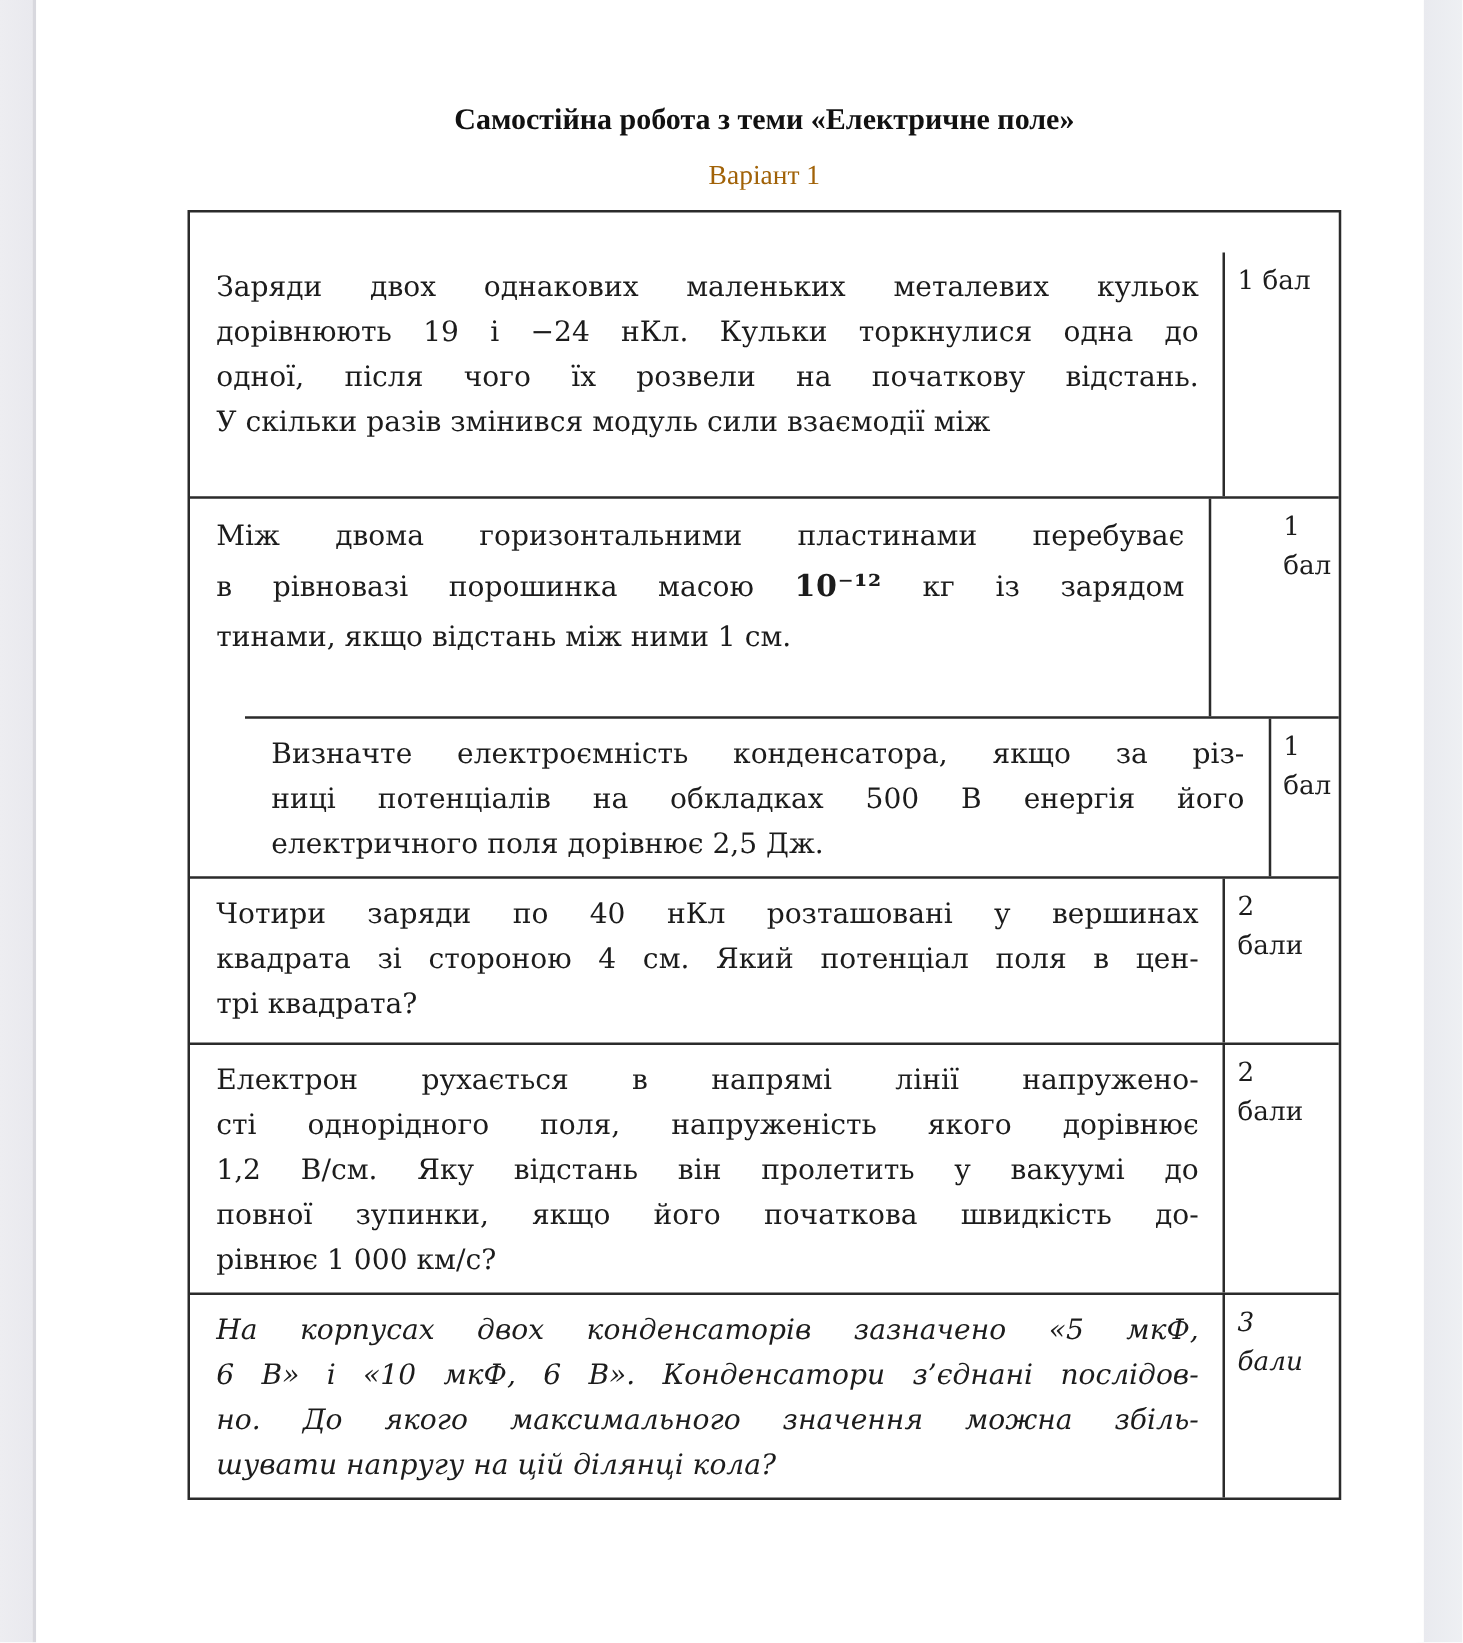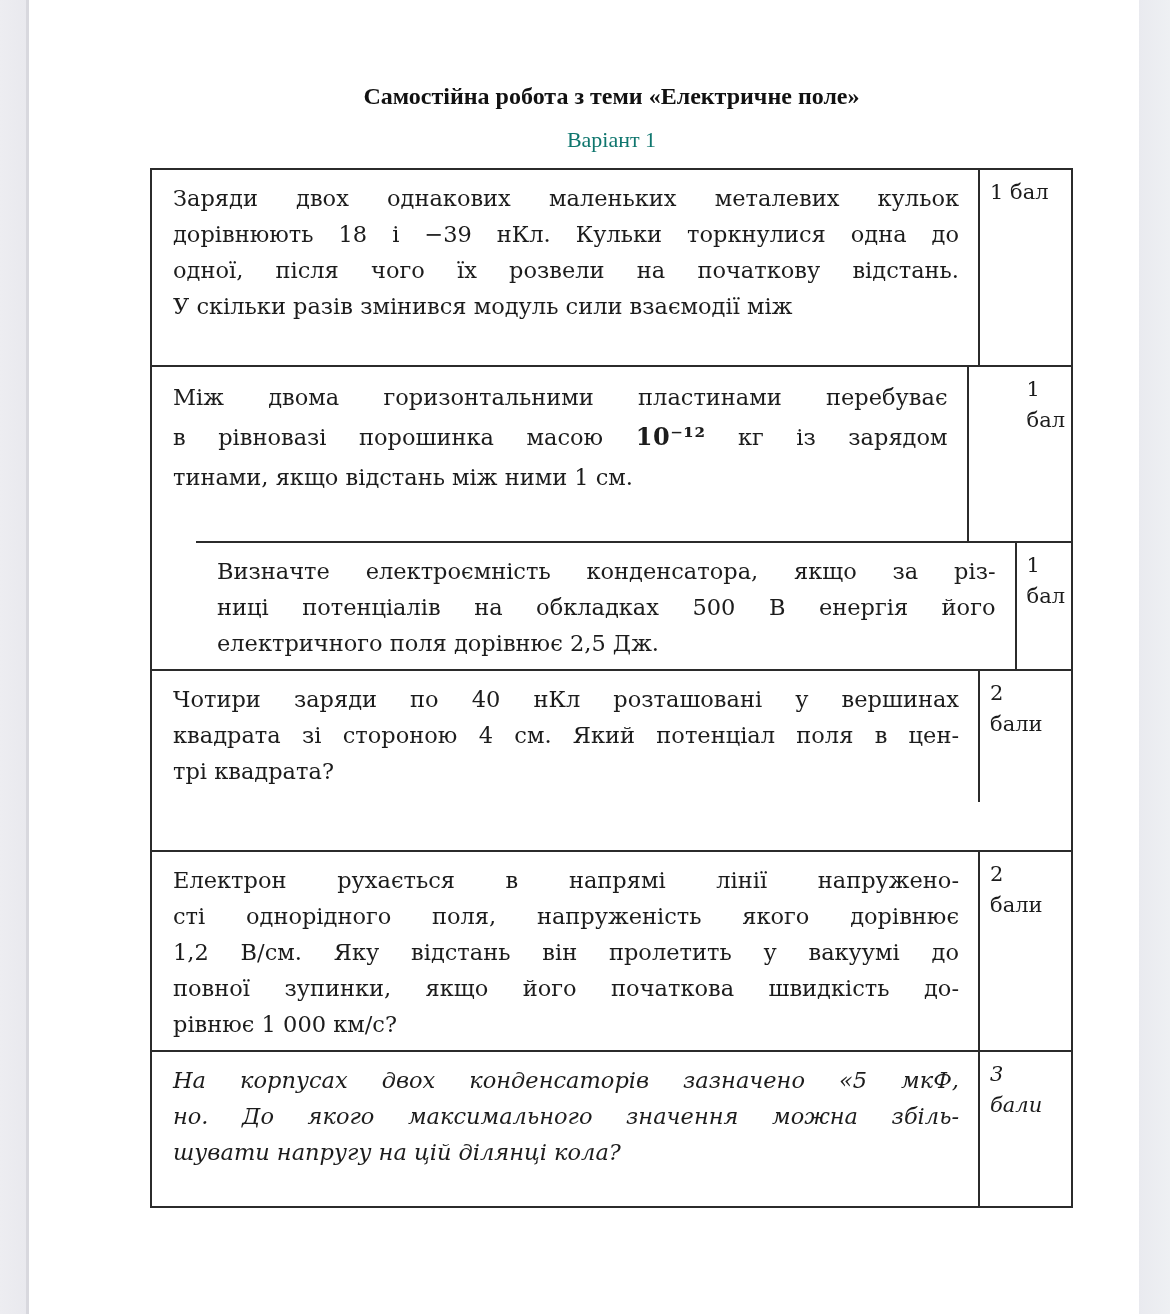--- a/index.html
+++ b/index.html
@@ -46,21 +46,21 @@
   }
   .doc-variant {
     position: absolute;
     left: 121px; width: 923px;
     top: 127px;
     text-align: center;
     font-family: "Liberation Serif", serif;
     font-weight: normal;
     font-size: 22px;
     line-height: 26px;
-    color: #0f766e;
+    color: #a16207;
   }
   .doc-table {
     position: absolute;
     left: 121px; top: 168px;  
     width: 923px;
     border: 2px solid #2b2b2b;
     box-sizing: border-box;
     background: #fff;
   }
   .prow { display: flex; align-items: stretch; }
@@ -75,25 +75,25 @@
   }
   .cell-points {
     flex: 1;
     box-sizing: border-box;
     padding: 7px 6px 0 10px;
     font-size: 21px;
     line-height: 31px;
     white-space: pre-line;
   }
   
-  .prow:nth-child(1) { min-height: 195px; }
+  .prow:nth-child(1) { min-height: 195px; margin-top: 32px; }
   .prow:nth-child(2) { min-height: 174px; gap: 48px; }
   .prow:nth-child(3) { min-height: 122px; margin-left: 44px; }
   .prow:nth-child(4) { min-height: 131px; }
-  .prow:nth-child(5) { min-height: 196px; margin-top: 48px; }
+  .prow:nth-child(5) { min-height: 196px; }
   .prow:nth-child(6) { min-height: 154px; font-style: italic; }
   
   .prow:nth-child(2) .pline { line-height: 40px; }
 
   .pline {
     text-align: justify;
     text-align-last: justify;
   }
   .pline:last-child { text-align-last: left; }
   .formula {
@@ -112,21 +112,21 @@
   <div class="page">
     <div class="doc-title">Самостійна робота з теми «Електричне поле»</div>
 
     <div class="doc-variant">Варіант 1</div>
 
     <div class="doc-table">
 
     <div class="prow">
           <div class="cell-text">
             <div class="pline">Заряди двох однакових маленьких металевих кульок</div>
-            <div class="pline">дорівнюють 18 і −39 нКл. Кульки торкнулися одна до</div>
+            <div class="pline">дорівнюють 19 і −24 нКл. Кульки торкнулися одна до</div>
             <div class="pline">одної, після чого їх розвели на початкову відстань.</div>
             <div class="pline">У скільки разів змінився модуль сили взаємодії між</div>
           </div>
           <div class="cell-points">1 бал</div>
         </div>
         <div class="prow">
           <div class="cell-text">
             <div class="pline">Між двома горизонтальними пластинами перебуває</div>
             <div class="pline">в рівновазі порошинка масою <b class="formula">10⁻¹²</b> кг із зарядом</div>
             <div class="pline">тинами, якщо відстань між ними 1 см.</div>
@@ -157,20 +157,21 @@
             <div class="pline">1,2 В/см. Яку відстань він пролетить у вакуумі до</div>
             <div class="pline">повної зупинки, якщо його початкова швидкість до-</div>
             <div class="pline">рівнює 1 000 км/с?</div>
           </div>
           <div class="cell-points">2
 бали</div>
         </div>
         <div class="prow">
           <div class="cell-text">
             <div class="pline">На корпусах двох конденсаторів зазначено «5 мкФ,</div>
+            <div class="pline">6 В» і «10 мкФ, 6 В». Конденсатори з’єднані послідов-</div>
             <div class="pline">но. До якого максимального значення можна збіль-</div>
             <div class="pline">шувати напругу на цій ділянці кола?</div>
           </div>
           <div class="cell-points">3
 бали</div>
         </div>
       </div>
   </div>
 </div>
 

